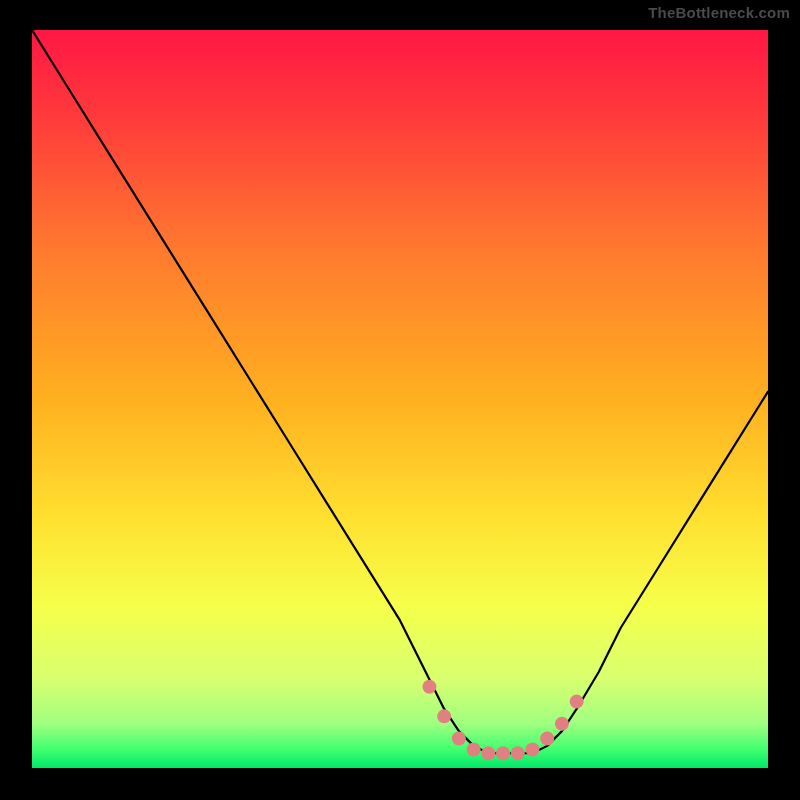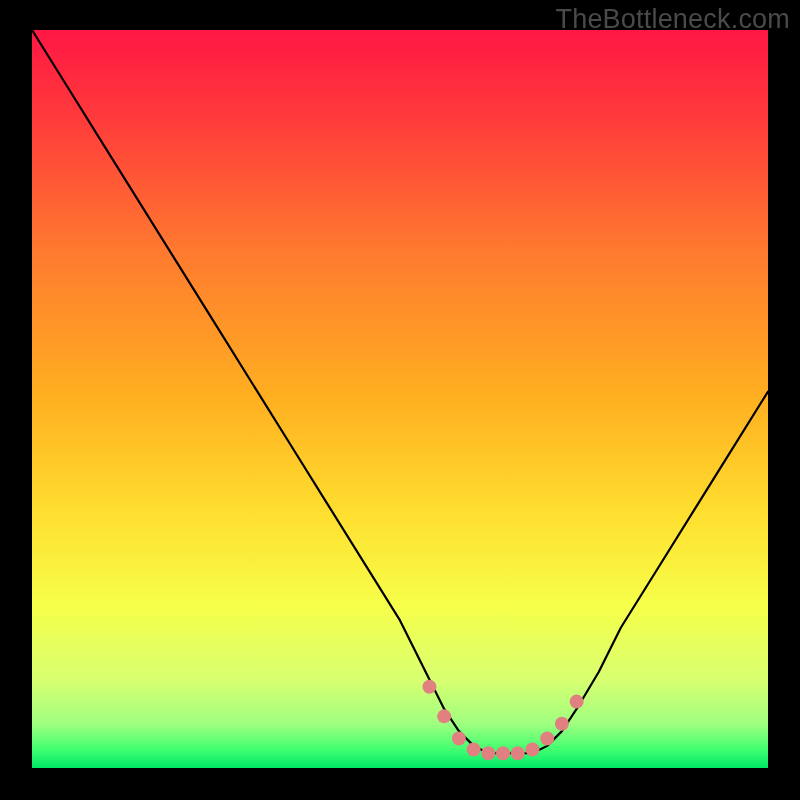--- a/index.html
+++ b/index.html
@@ -9,22 +9,22 @@
     background: #000;
     position: relative;
     font-family: Arial, sans-serif;
     overflow: hidden;
   }
   .watermark {
     position: absolute;
     top: 4px;
     right: 10px;
     color: #4a4a4a;
-    font-size: 27px;
-    font-weight: 400;
+    font-size: 15px;
+    font-weight: 700;
     z-index: 10;
     letter-spacing: 0.2px;
     text-align: center;
   }
   .plot-area {
     position: absolute;
     left: 32px;
     top: 30px;
     width: 736px;
     height: 738px;

